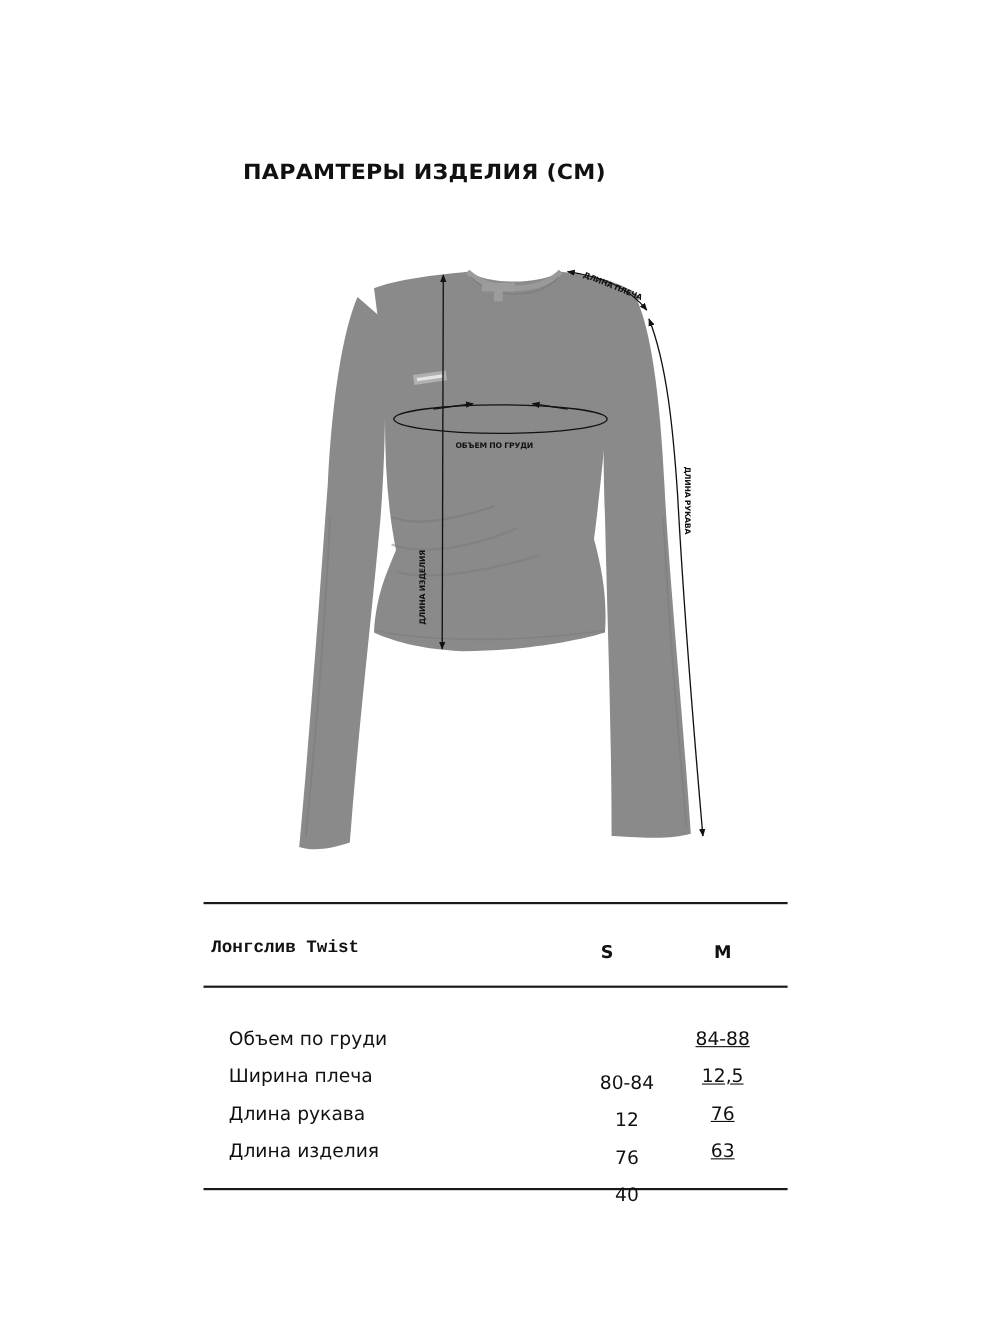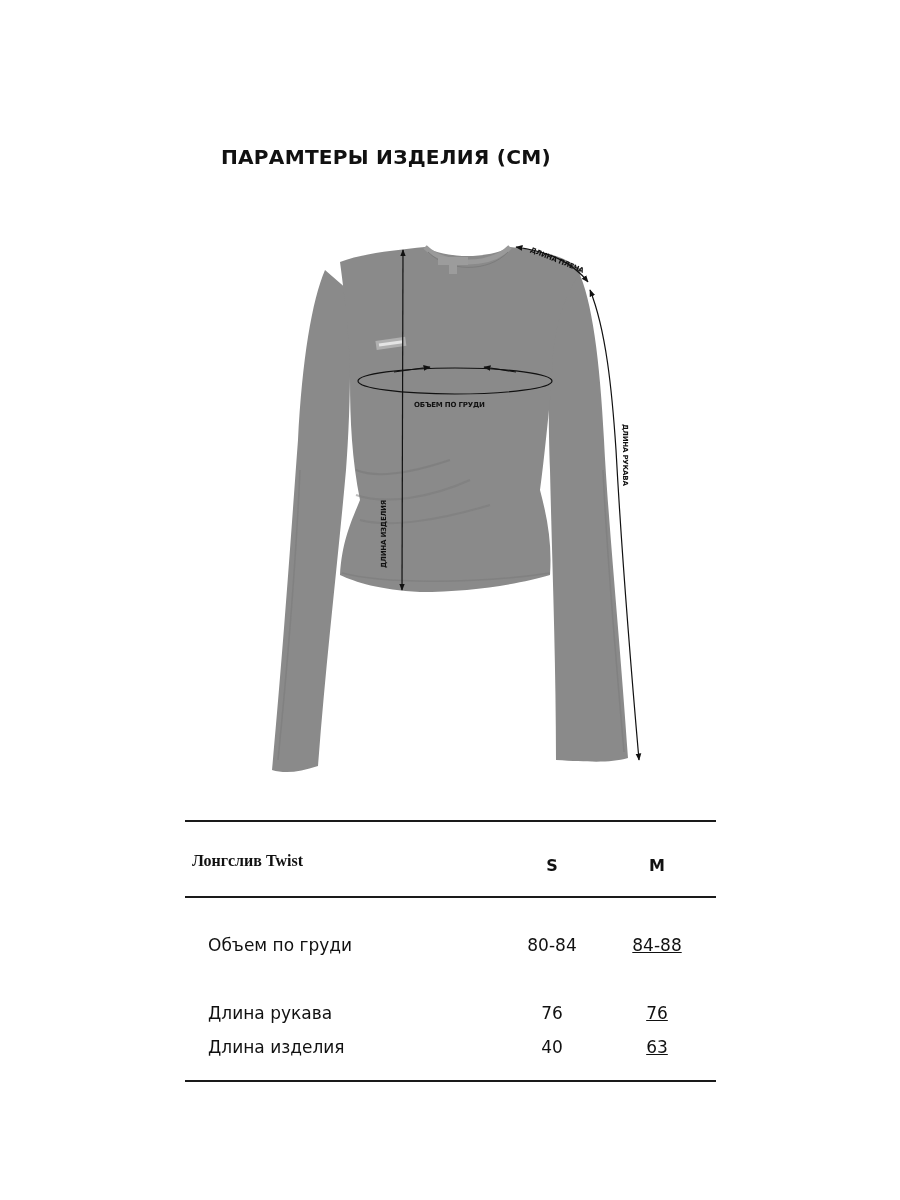--- a/index.html
+++ b/index.html
@@ -86,21 +86,21 @@
       width: 531px;
     }
     .header-row {
       position: relative;
       height: 74px;
     }
     .product-name {
       position: absolute;
       left: 7px;
       top: 30px;
-      font-family: Liberation Serif, serif;
+      font-family: Liberation Mono, monospace;
       font-weight: bold;
       font-size: 16px;
       color: #111111;
       white-space: nowrap;
     }
     .size-head {
       position: absolute;
       top: 34px;
       width: 60px;
       text-align: center;
@@ -130,21 +130,21 @@
       top: 0;
       white-space: nowrap;
     }
     .row .val {
       position: absolute;
       top: 0;
       width: 90px;
       text-align: center;
       white-space: nowrap;
     }
-    .row .val.s { left: 322px; }
+    .row .val.s { left: 340px; margin-top: 40px; }
     .row .val.m { left: 427px; text-decoration: underline; }
     .row.r0 { top: 37px; }
     .row.r1 { top: 71px; }
     .row.r2 { top: 105px; }
     .row.r3 { top: 139px; }
   </style>
 </head>
 <body>
 
 <div class="page-title">ПАРАМТЕРЫ ИЗДЕЛИЯ (СМ)</div>
@@ -217,20 +217,25 @@
     <div class="size-head s">S</div>
     <div class="size-head m">M</div>
   </div>
   <div class="rule"></div>
   <div class="rows">
     <div class="row r0">
       <span class="param">Объем по груди</span>
       <span class="val s">80-84</span>
       <span class="val m">84-88</span>
     </div>
+    <div class="row r1">
+      <span class="param">Ширина плеча</span>
+      <span class="val s">12</span>
+      <span class="val m">12,5</span>
+    </div>
     <div class="row r2">
       <span class="param">Длина рукава</span>
       <span class="val s">76</span>
       <span class="val m">76</span>
     </div>
     <div class="row r3">
       <span class="param">Длина изделия</span>
       <span class="val s">40</span>
       <span class="val m">63</span>
     </div>

